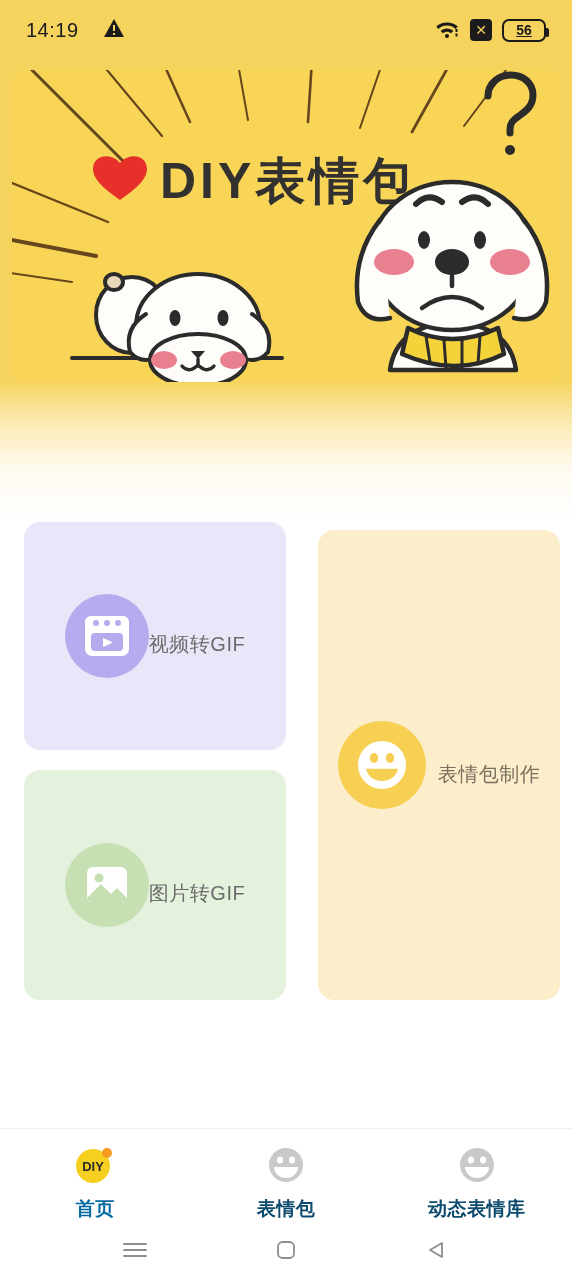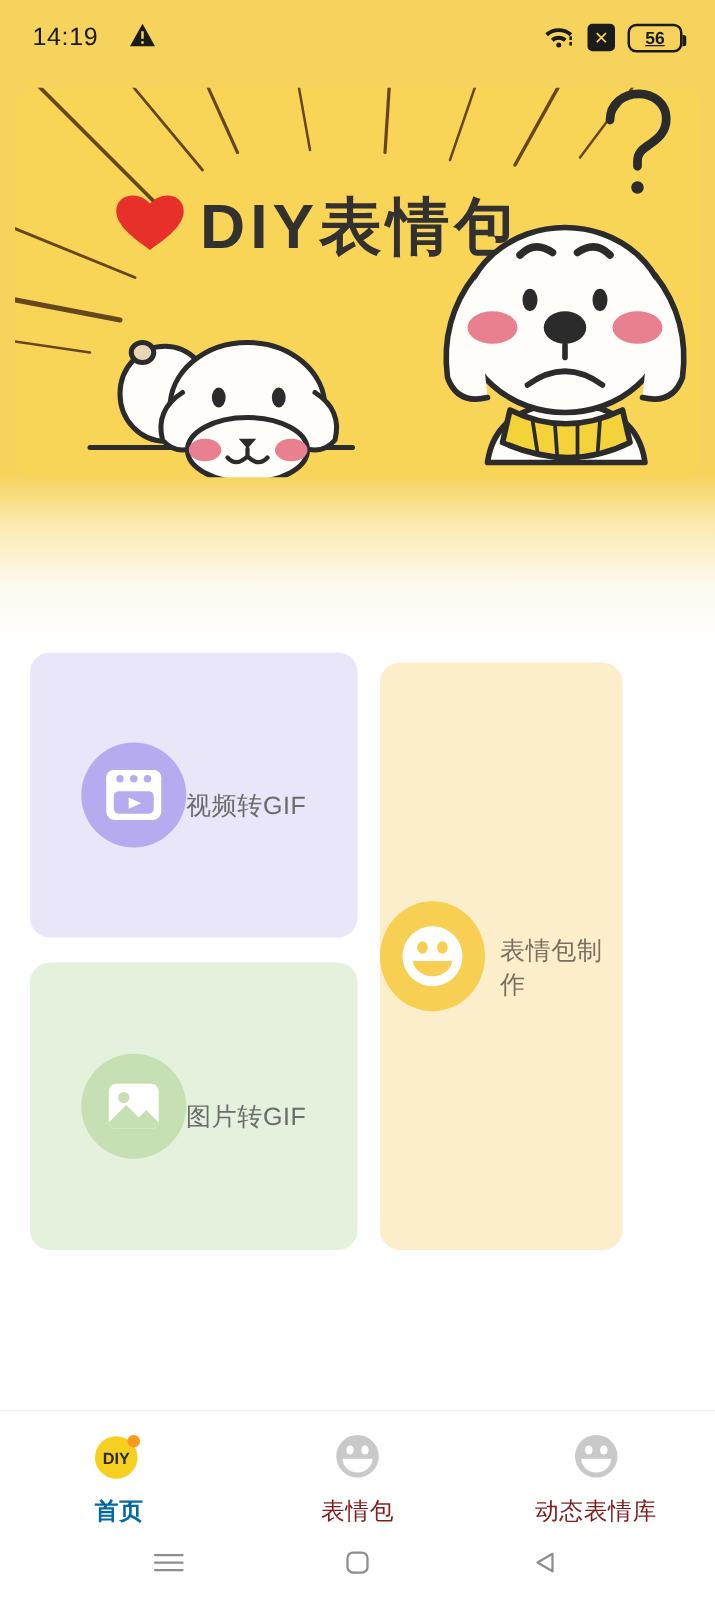--- a/index.html
+++ b/index.html
@@ -75,21 +75,21 @@
   }
   .card-video {
     left: 0; top: 0; width: 262px; height: 228px;
     background: #eae6fa;
   }
   .card-image {
     left: 0; top: 248px; width: 262px; height: 230px;
     background: #e4f1dc;
   }
   .card-sticker {
-    left: 280px; top: 8px; width: 194px; height: 470px;
+    left: 294px; top: 8px; width: 242px; height: 470px;
     background: #fceecb;
     gap: 12px;
   }
   .card-icon {
     width: 84px; height: 84px;
     border-radius: 50%;
     display: flex; align-items: center; justify-content: center;
   }
   .card-sticker .card-icon { width: 88px; height: 88px; }
   .ic-video { background: #b6abee; }
@@ -112,21 +112,21 @@
     display: flex;
   }
   .tab {
     flex: 1;
     display: flex; flex-direction: column;
     align-items: center; justify-content: center;
     gap: 9px;
     cursor: pointer;
   }
   .tab-icon { width: 44px; height: 44px; position: relative; display: block; }
-  .tab-label { font-size: 19px; color: #7f1d1d; letter-spacing: .5px; }
+  .tab-label { font-size: 19px; color: #0c4a6e; letter-spacing: .5px; font-weight: bold; }
   .tab.active .tab-label { color: #0369a1; font-weight: 600; }
 
   
   .sysnav {
     position: absolute;
     left: 0; top: 1220px; width: 572px; height: 60px;
     background: #ffffff;
     display: flex; align-items: center; justify-content: space-around;
     padding: 0 60px;
   }

